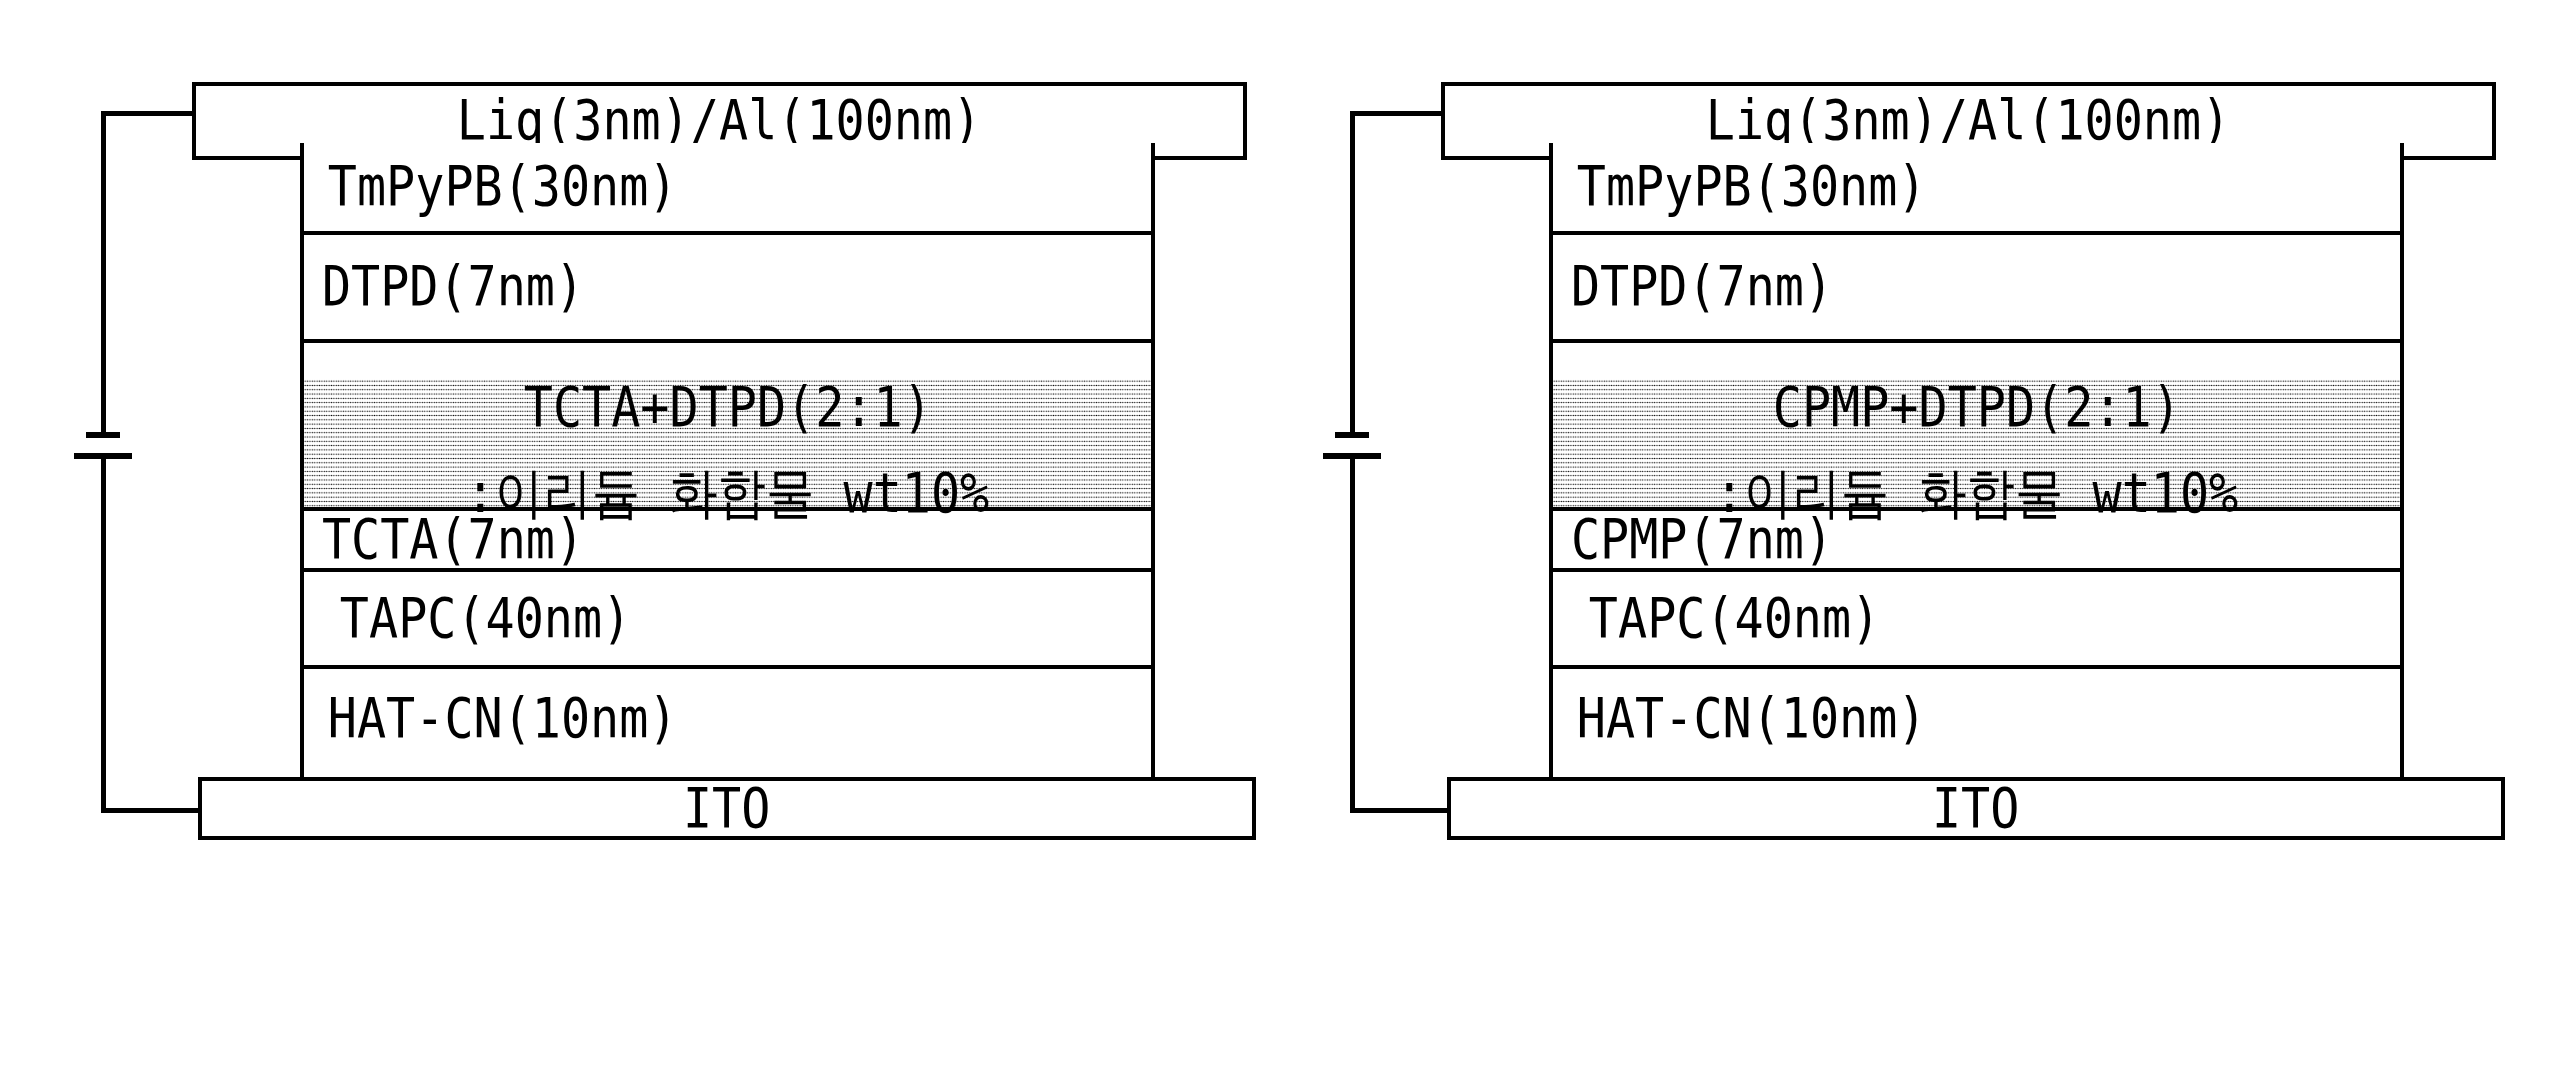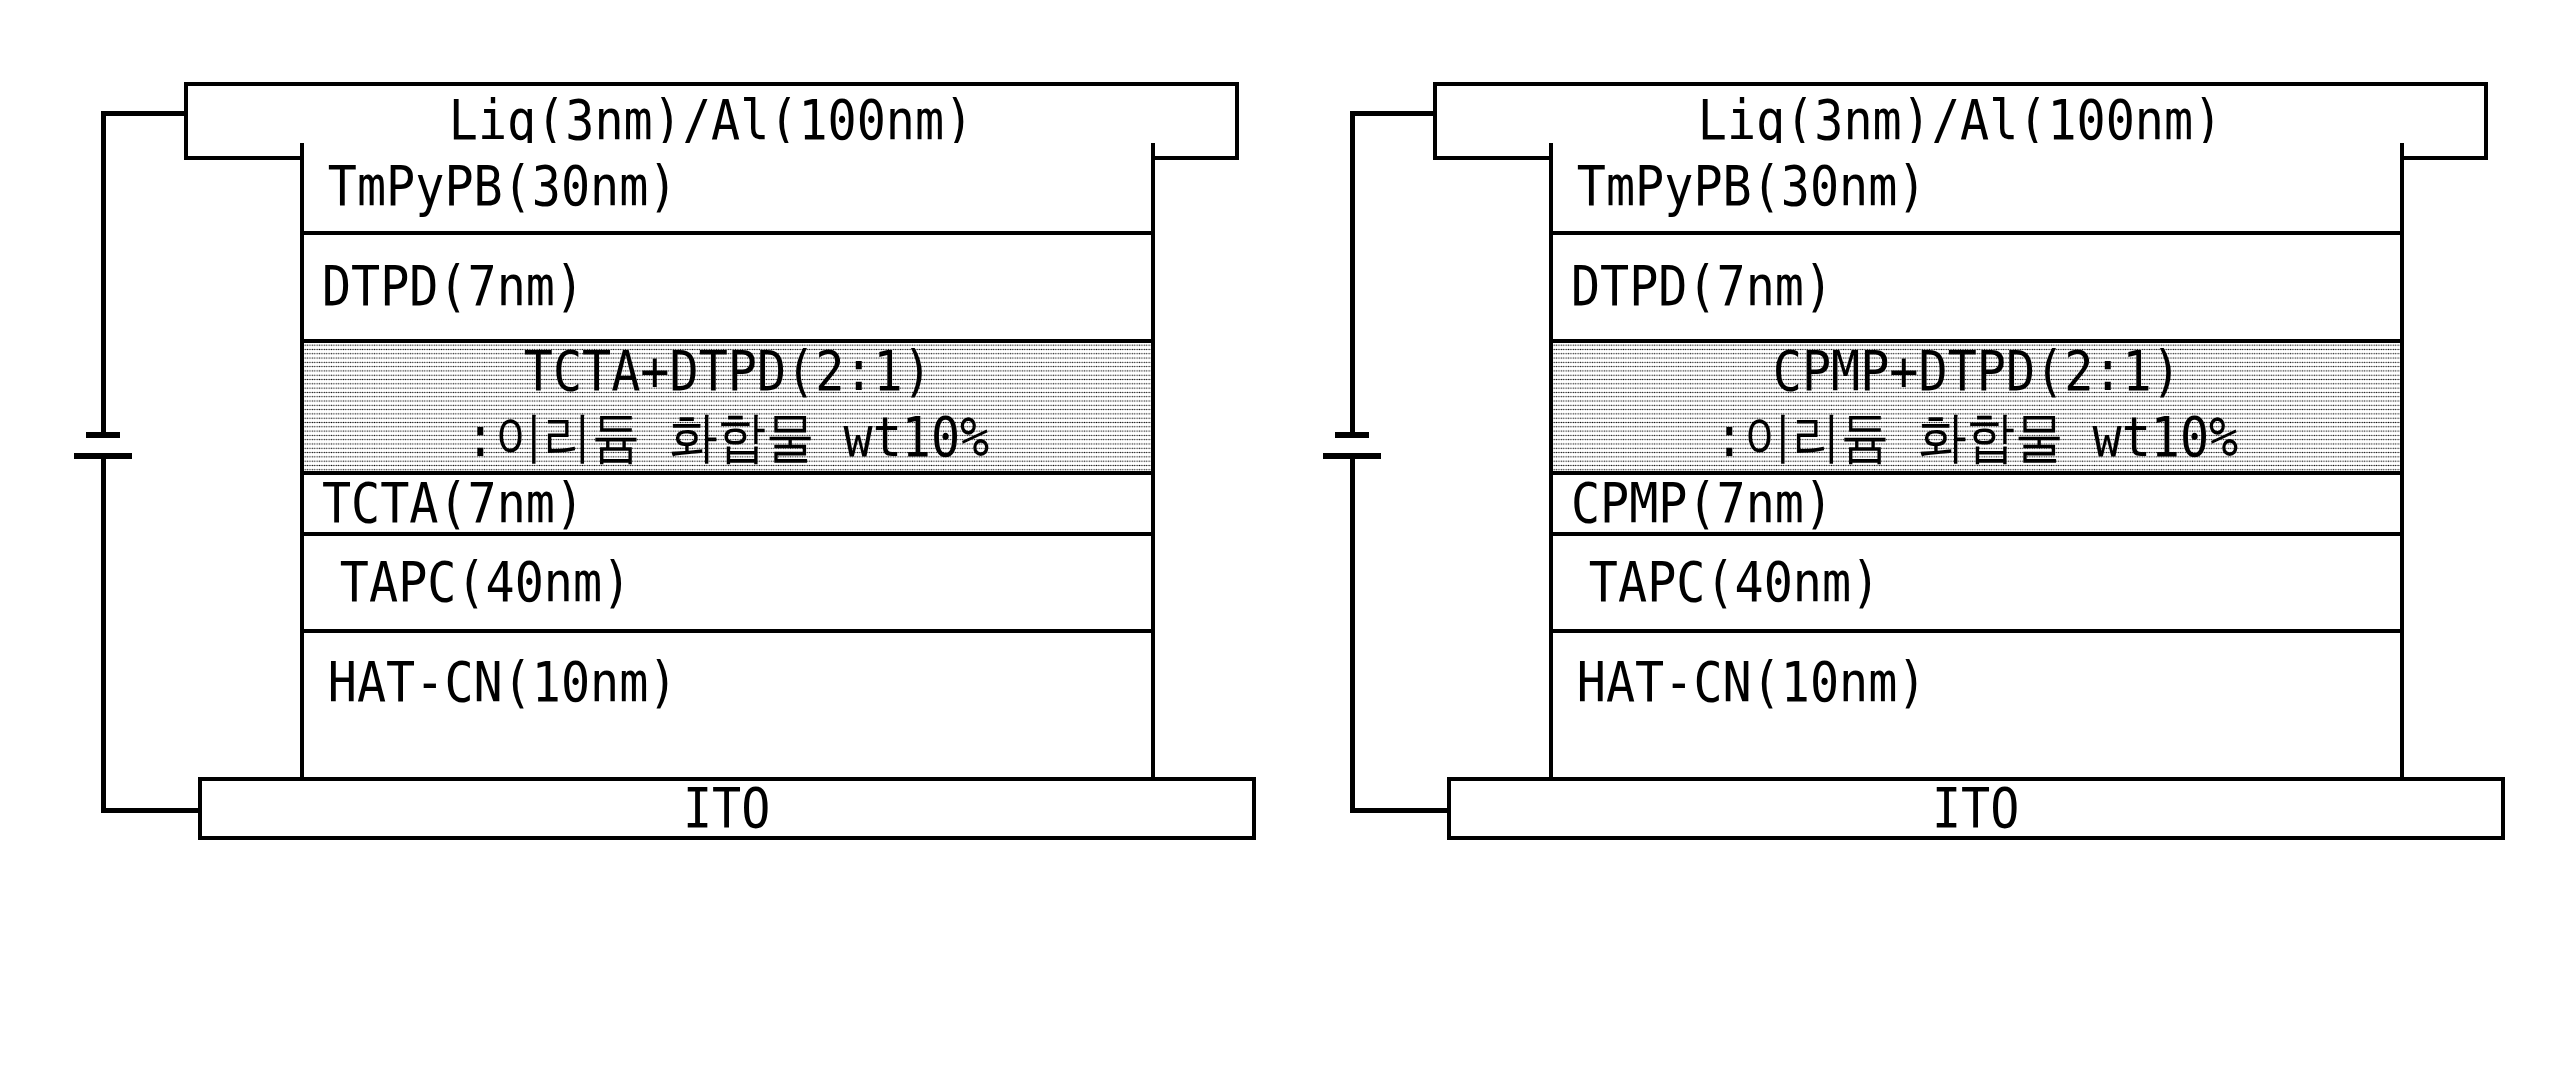--- a/index.html
+++ b/index.html
@@ -9,40 +9,41 @@
     overflow:hidden;
   }
   .device{position:absolute;top:0;width:1327px;height:1088px;}
   .device.d0{left:0;}
   .device.d1{left:1249px;}
 
   .box{
     position:absolute;box-sizing:border-box;border:4.9px solid #000;background:#fff;
     display:flex;align-items:center;justify-content:center;
   }
-  .electrode.top{left:184px;top:82px;width:1055px;height:78px;}
+  .electrode.top{left:192px;top:82px;width:1055px;height:78px;}
   .electrode.bottom{left:198px;top:777px;width:1058px;height:63px;}
 
   .stack{
     position:absolute;left:300px;top:143px;width:855px;height:634px;
     box-sizing:border-box;border-left:4.9px solid #000;border-right:4.9px solid #000;
     display:flex;flex-direction:column;background:#fff;
   }
   .row{
     box-sizing:border-box;border-bottom:4.9px solid #000;
     display:flex;align-items:center;justify-content:flex-start;
   }
   .row.last{border-bottom:none;}
   .r-etl{height:92px;}
   .r-ebl{height:108px;}
   .r-eml{
-    height:132px;flex-direction:column;gap:8px;
+    height:132px;flex-direction:column;gap:28px;
     background-color:#ffffff;
     background-image:radial-gradient(circle,#000 0.6px,transparent 0.9px);
     background-size:2.4px 4.3px;
+    margin-top:36px;
   }
   .r-htl{height:61px;}
   .r-tapc{height:97px;padding-left:16px;}
   .r-hil{height:99px;}
 
   .txt{
     font-size:55px;line-height:1.05;white-space:nowrap;
     transform:scaleX(0.88);transform-origin:center;
   }
   .caption{

